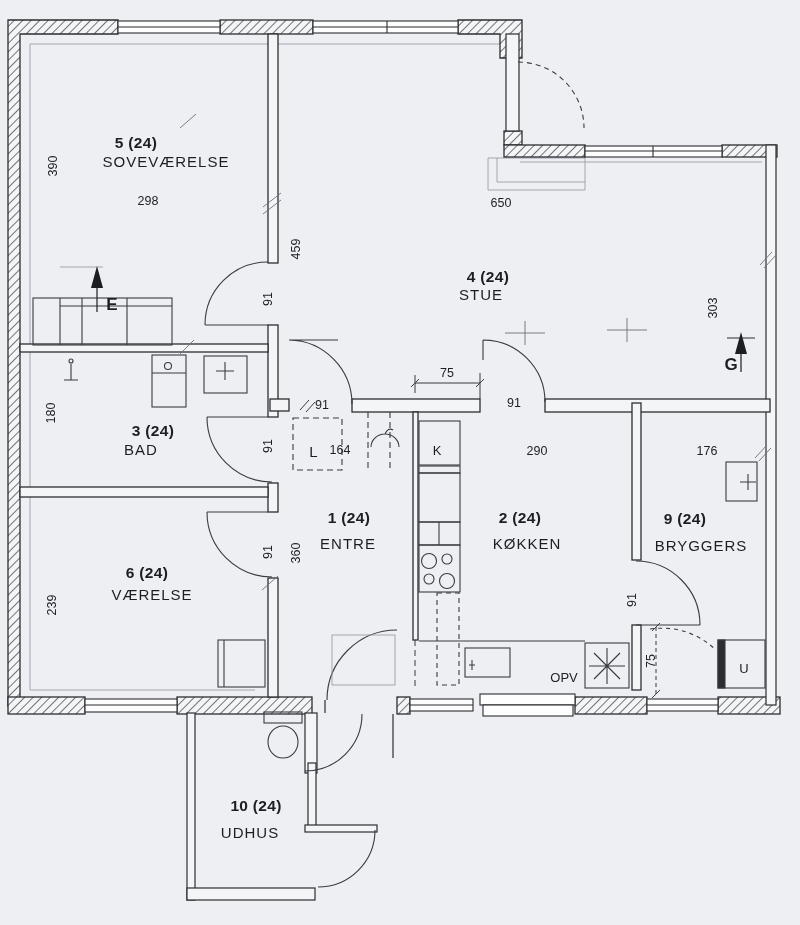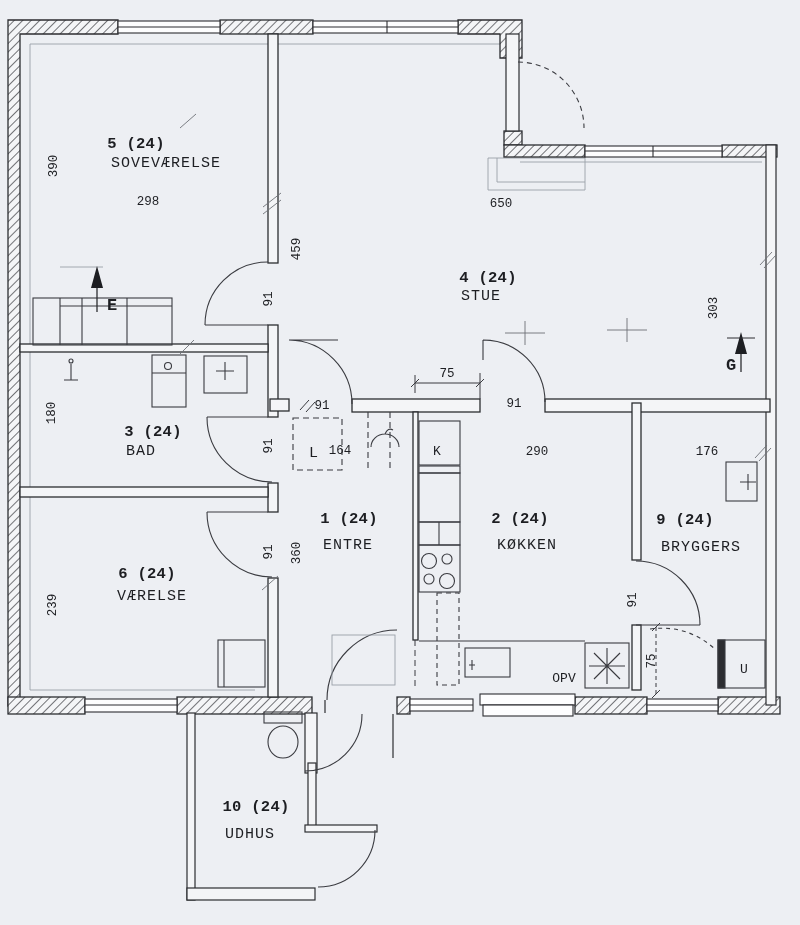--- a/index.html
+++ b/index.html
@@ -1,17 +1,17 @@
 <!DOCTYPE html>
 <html><head>
 <meta charset="utf-8">
 <style>
   html,body{margin:0;padding:0;background:#e7e9ed;}
   #page{width:800px;height:925px;position:relative;background:#edeff3;overflow:hidden;
-        font-family:Liberation Mono, monospace;}
+        font-family:Liberation Sans, sans-serif;}
   svg{position:absolute;left:0;top:0;}
   text{fill:#1d1e22;}
   .rnum{font-size:15.5px;font-weight:bold;letter-spacing:.3px;}
   .rname{font-size:15px;letter-spacing:1px;}
   .dim{font-size:12.5px;}
   .mark{font-size:17px;font-weight:bold;}
   .small{font-size:13px;}
 </style>
 </head>
 <body>

